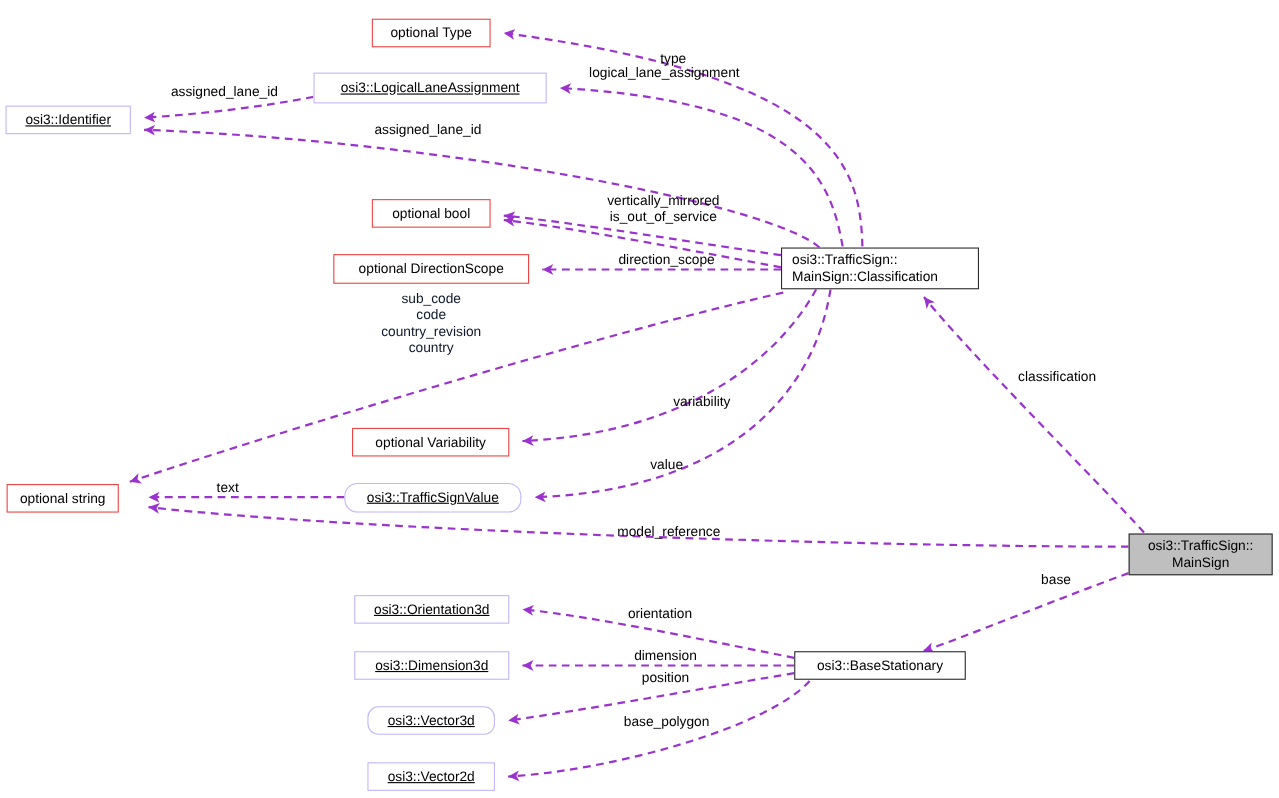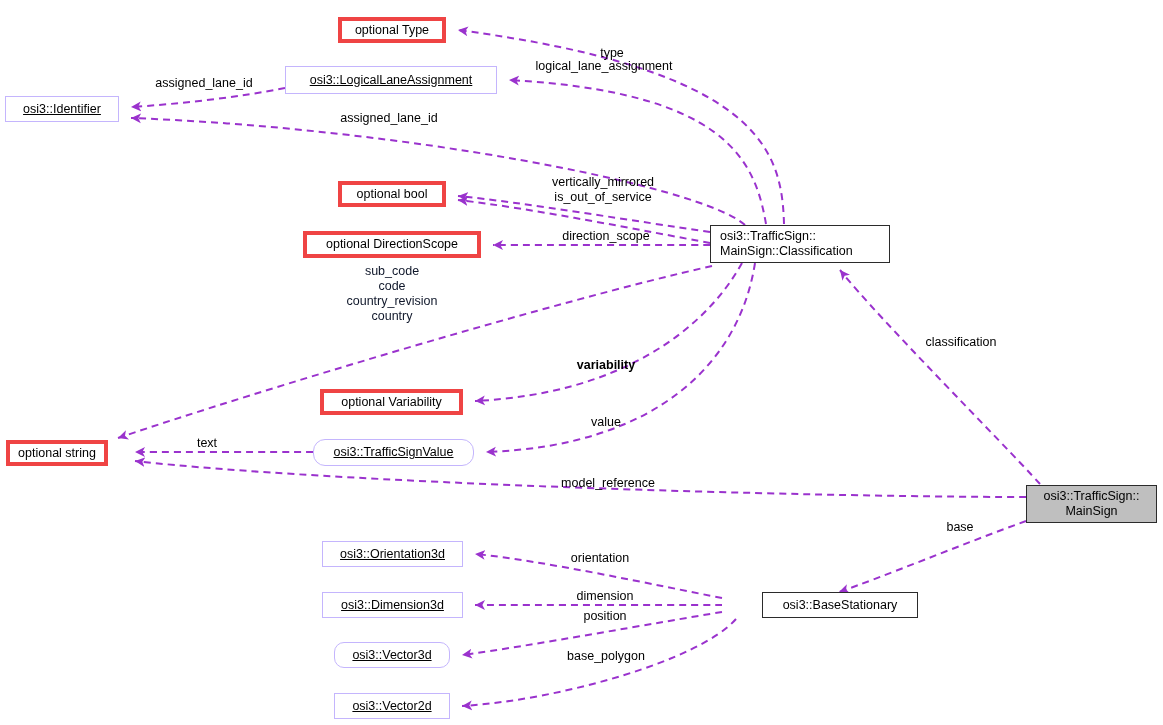--- a/index.html
+++ b/index.html
@@ -30,21 +30,21 @@
     justify-content: center;
     text-align: center;
     font-size: 12.5px;
     line-height: 15px;
     color: #000000;
     background: #ffffff;
     white-space: pre;
     z-index: 3;
   }
   .node.gray-border {
-    border: 4px solid #ef4444;
+    border: 1px solid #ef4444;
   }
   .node.red-border {
     border: 1px solid #c4b5fd;
     text-decoration: underline;
   }
   .node.black-border {
     border: 1.5px solid #2b2b2b;
   }
   .node.filled {
     background: #bfbfbf;
@@ -136,42 +136,42 @@
 
   <div class="node gray-border" style="left:6px;top:440px;width:102px;height:26px;">optional string</div>
 
   <div class="node red-border" style="left:313px;top:439px;width:161px;height:27px;border-radius:12px;">osi3::TrafficSignValue</div>
 
   <div class="node filled" style="left:1026px;top:485px;width:131px;height:38px;">osi3::TrafficSign::
 MainSign</div>
 
   <div class="node red-border" style="left:322px;top:541px;width:141px;height:26px;">osi3::Orientation3d</div>
 
-  <div class="node black-border" style="left:722px;top:592px;width:156px;height:26px;margin-left:40px;">osi3::BaseStationary</div>
+  <div class="node black-border" style="left:722px;top:592px;width:156px;height:26px;">osi3::BaseStationary</div>
 
   <div class="node red-border" style="left:322px;top:592px;width:141px;height:26px;">osi3::Dimension3d</div>
 
   <div class="node red-border" style="left:334px;top:642px;width:116px;height:26px;border-radius:10px;">osi3::Vector3d</div>
 
   <div class="node red-border" style="left:334px;top:693px;width:116px;height:26px;">osi3::Vector2d</div>
 
   <div class="edge-label" style="left:582px;top:4px;width:60px;margin-top:42px;">type</div>
 
   <div class="edge-label" style="left:519px;top:59px;width:170px;">logical_lane_assignment</div>
 
   <div class="edge-label" style="left:144px;top:76px;width:120px;">assigned_lane_id</div>
 
   <div class="edge-label" style="left:329px;top:111px;width:120px;">assigned_lane_id</div>
 
   <div class="edge-label" style="left:538px;top:175px;width:130px;">vertically_mirrored
 is_out_of_service</div>
 
   <div class="edge-label" style="left:551px;top:229px;width:110px;">direction_scope</div>
 
-  <div class="edge-label" style="left:570px;top:358px;width:72px;font-weight:bold;">variability</div>
+  <div class="edge-label" style="left:602px;top:358px;width:72px;">variability</div>
 
   <div class="edge-label" style="left:582px;top:415px;width:48px;">value</div>
 
   <div class="edge-label" style="left:188px;top:436px;width:38px;">text</div>
 
   <div class="edge-label" style="left:547px;top:476px;width:122px;">model_reference</div>
 
   <div class="edge-label" style="left:915px;top:335px;width:92px;">classification</div>
 
   <div class="edge-label" style="left:940px;top:520px;width:40px;">base</div>

